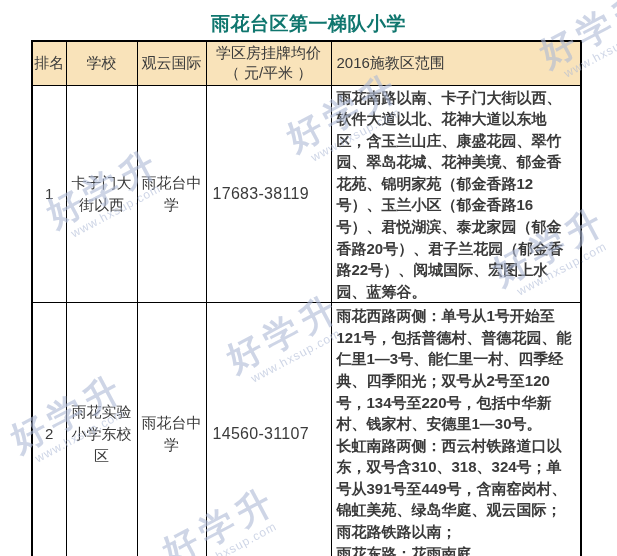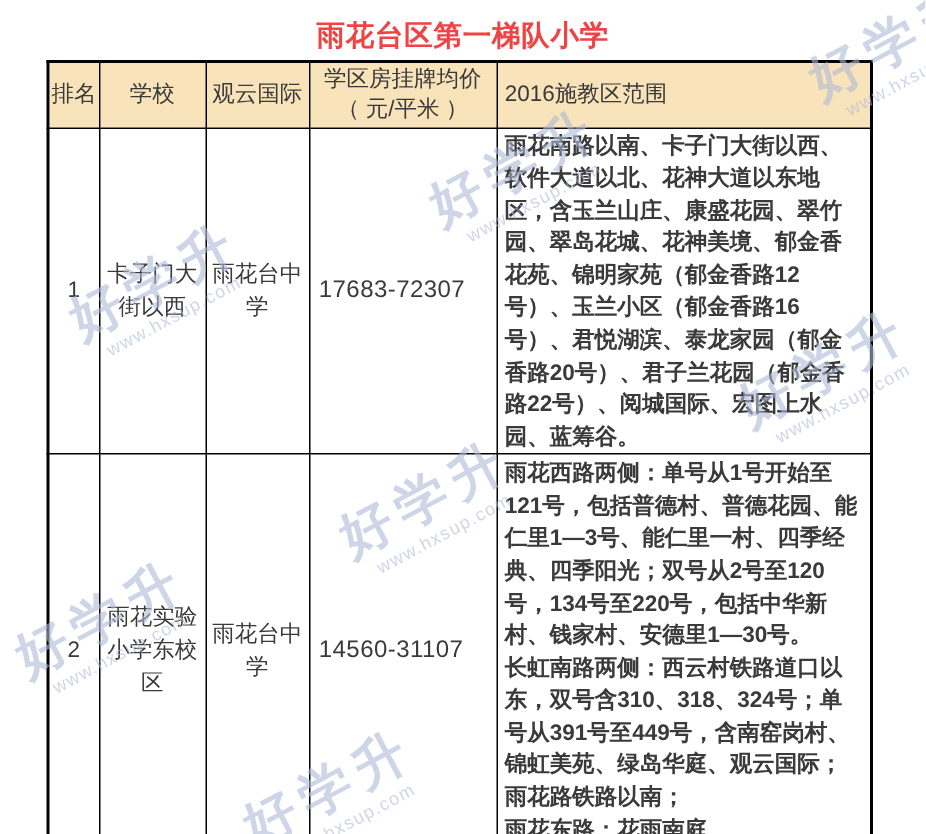--- a/index.html
+++ b/index.html
@@ -8,21 +8,21 @@
     position:relative;
     width:617px; height:556px;
     background:#ffffff;
     overflow:hidden;
     font-family:"Liberation Sans","DejaVu Sans",sans-serif;
     color:#3a3a3a;
   }
   .title {
     position:absolute; left:0; top:11px; width:617px;
     text-align:center;
-    font-size:19px; font-weight:bold; color:#ef4444;
+    font-size:19px; font-weight:bold; color:#0f766e;
     letter-spacing:0.5px;
   }
   table.school-table {
     position:absolute; left:31px; top:40px;
     width:549px;
     border-collapse:collapse;
     table-layout:fixed;
     border:2px solid #000000;
     font-size:15px;
   }
@@ -113,21 +113,21 @@
         <th>学区房挂牌均价
 （ 元/平米 ）</th>
         <th class="h-district">2016施教区范围</th>
       </tr>
     </thead>
     <tbody>
       <tr class="row-1">
         <td class="c-center">1</td>
         <td class="c-center">卡子门大街以西</td>
         <td class="c-center">雨花台中学</td>
-        <td class="c-price">17683-72307</td>
+        <td class="c-price">17683-38119</td>
         <td class="c-district">雨花南路以南、卡子门大街以西、软件大道以北、花神大道以东地区，含玉兰山庄、康盛花园、翠竹园、翠岛花城、花神美境、郁金香花苑、锦明家苑（郁金香路12号）、玉兰小区（郁金香路16号）、君悦湖滨、泰龙家园（郁金香路20号）、君子兰花园（郁金香路22号）、阅城国际、宏图上水园、蓝筹谷。</td>
       </tr>
       <tr class="row-2">
         <td class="c-center">2</td>
         <td class="c-center">雨花实验小学东校区</td>
         <td class="c-center">雨花台中学</td>
         <td class="c-price">14560-31107</td>
         <td class="c-district">雨花西路两侧：单号从1号开始至121号，包括普德村、普德花园、能仁里1—3号、能仁里一村、四季经典、四季阳光；双号从2号至120号，134号至220号，包括中华新村、钱家村、安德里1—30号。
 长虹南路两侧：西云村铁路道口以东，双号含310、318、324号；单号从391号至449号，含南窑岗村、锦虹美苑、绿岛华庭、观云国际；
 雨花路铁路以南；

